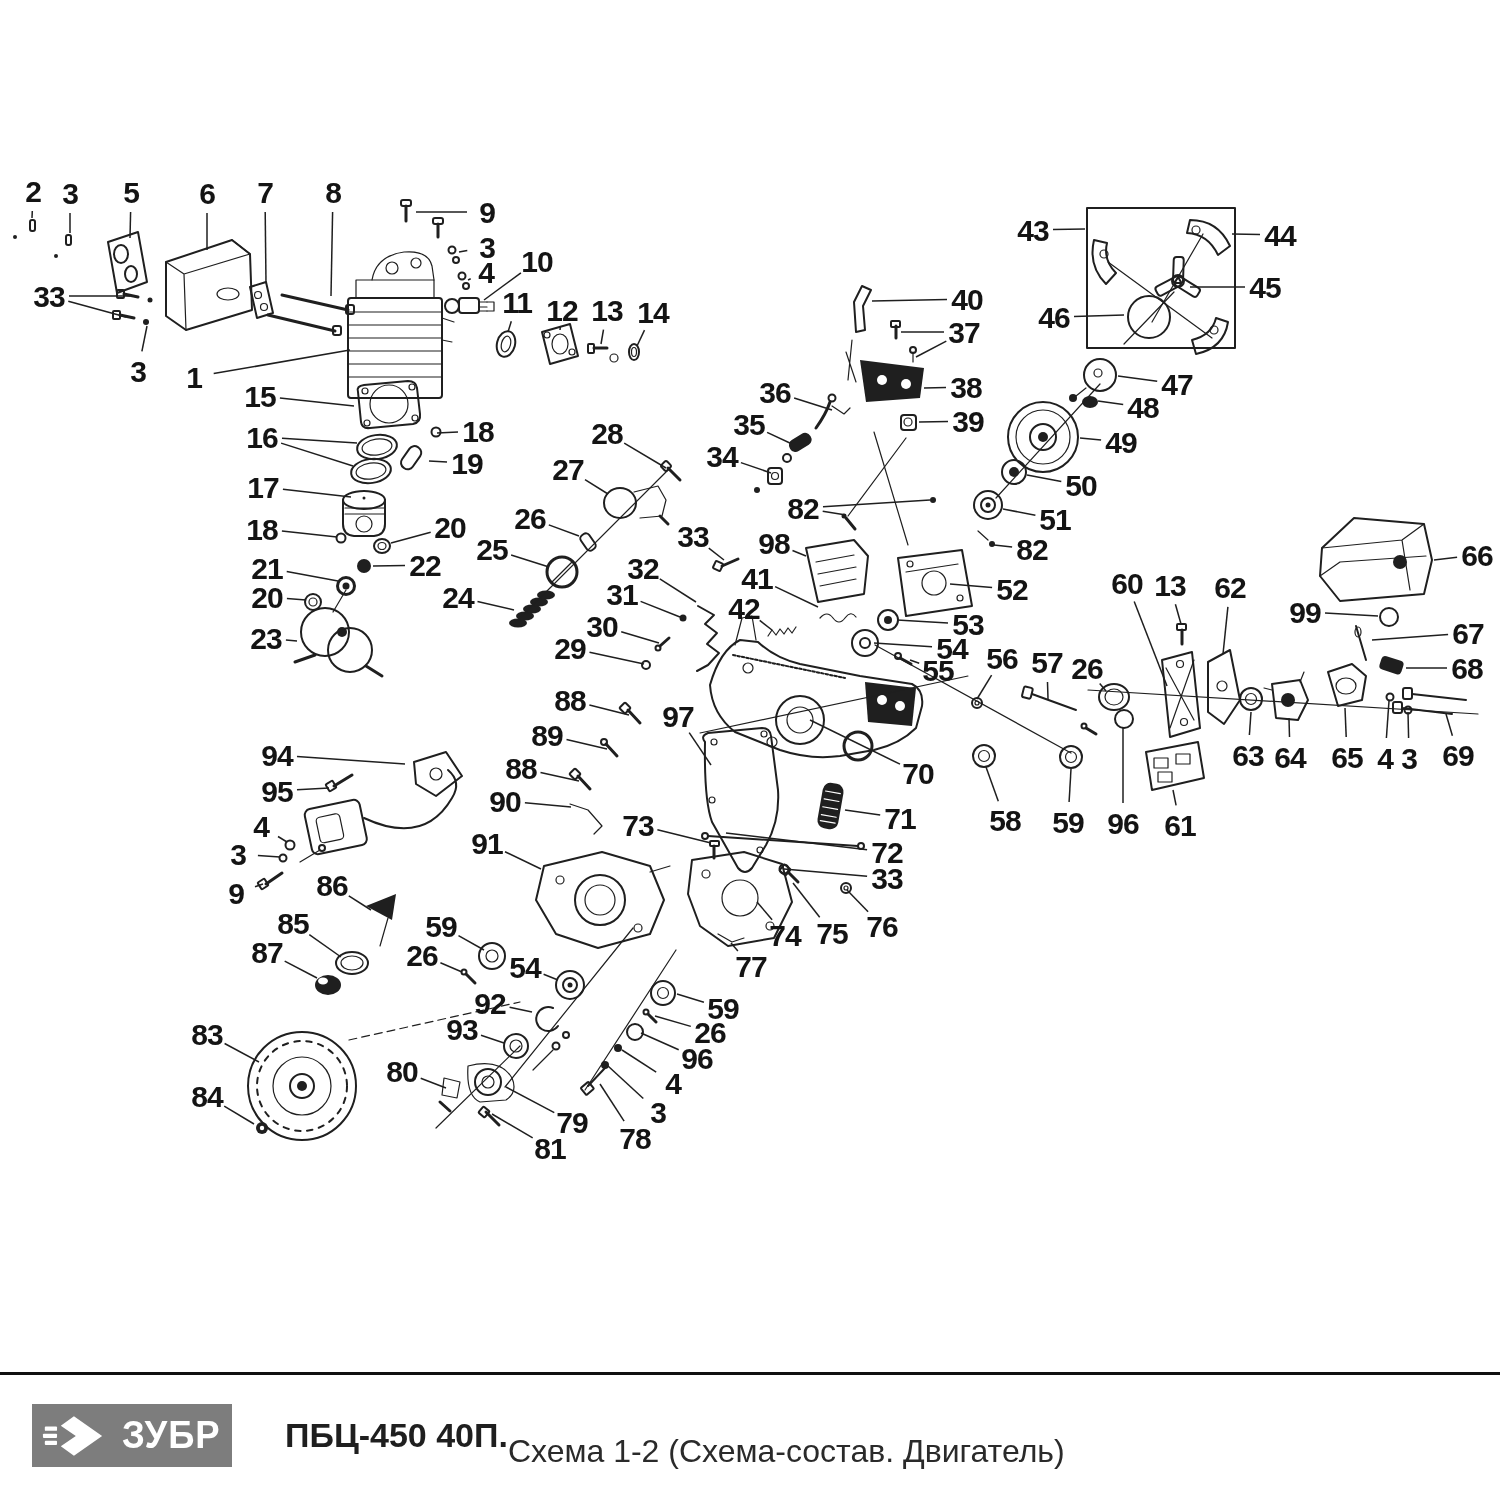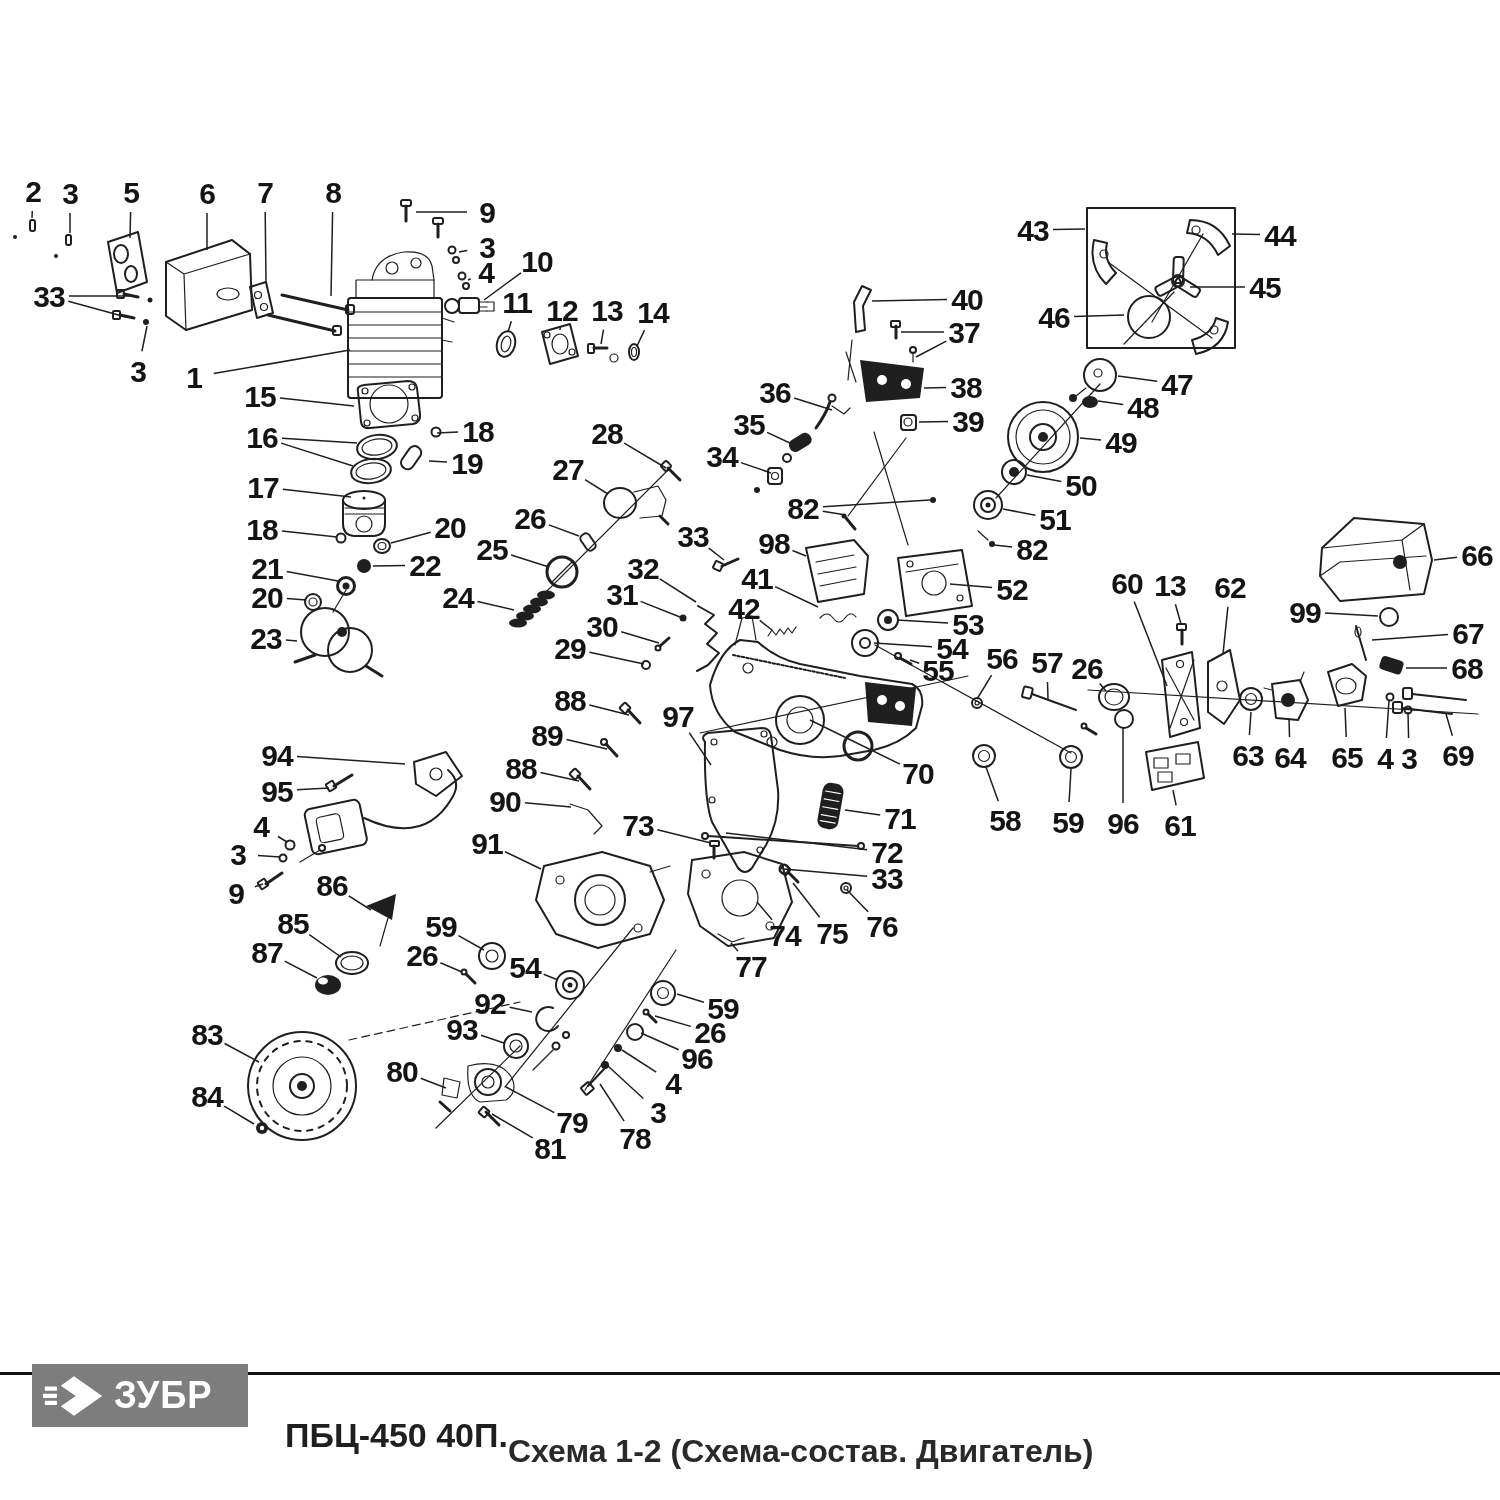--- a/index.html
+++ b/index.html
@@ -11,27 +11,27 @@
     stroke:#1f1f1f;fill:none;stroke-width:2;stroke-linecap:round;stroke-linejoin:round;}
   #parts .fl{fill:#1f1f1f;stroke:none;}
   #parts .wf{fill:#ffffff;stroke:none;}
   #parts .thin{stroke-width:1.2;}
   #parts .th{stroke-width:3;}
   #parts .w{stroke:#ffffff;}
   #callouts line{stroke:#1f1f1f;stroke-width:1.5;}
   #callouts text{font-family:"Liberation Sans",sans-serif;font-weight:bold;font-size:30px;
     fill:#141414;text-anchor:middle;dominant-baseline:central;letter-spacing:-1px;}
   .footer-rule{position:absolute;left:0;top:1372px;width:1500px;height:3px;background:#101010;}
-  .brand-box{position:absolute;left:32px;top:1364px;width:216px;height:63px;
-    display:flex;align-items:center;gap:8px;padding-left:10px;box-sizing:border-box;}
+  .brand-box{position:absolute;left:32px;top:1404px;width:200px;height:63px;
+    display:flex;align-items:center;gap:16px;padding-left:10px;box-sizing:border-box;}
   .brand-text{color:#fff;font-weight:bold;font-size:38px;letter-spacing:1px;transform:scaleX(.96);}
   .caption{position:absolute;left:285px;top:1404px;height:63px;display:flex;align-items:center;
     color:#1f1f1f;white-space:nowrap;}
   .cap-bold{font-weight:bold;font-size:34px;}
-  .cap-rest{font-weight:bold;font-size:32px;color:#2a2a2a;margin-top:32px;}
+  .cap-rest{font-weight:normal;font-size:32px;color:#2a2a2a;margin-top:32px;}
 </style>
 </head>
 <body>
 
 <div id="stage">
 
 <svg id="diagram" width="1500" height="1500" viewBox="0 0 1500 1500">
 
   <g id="parts">
 

